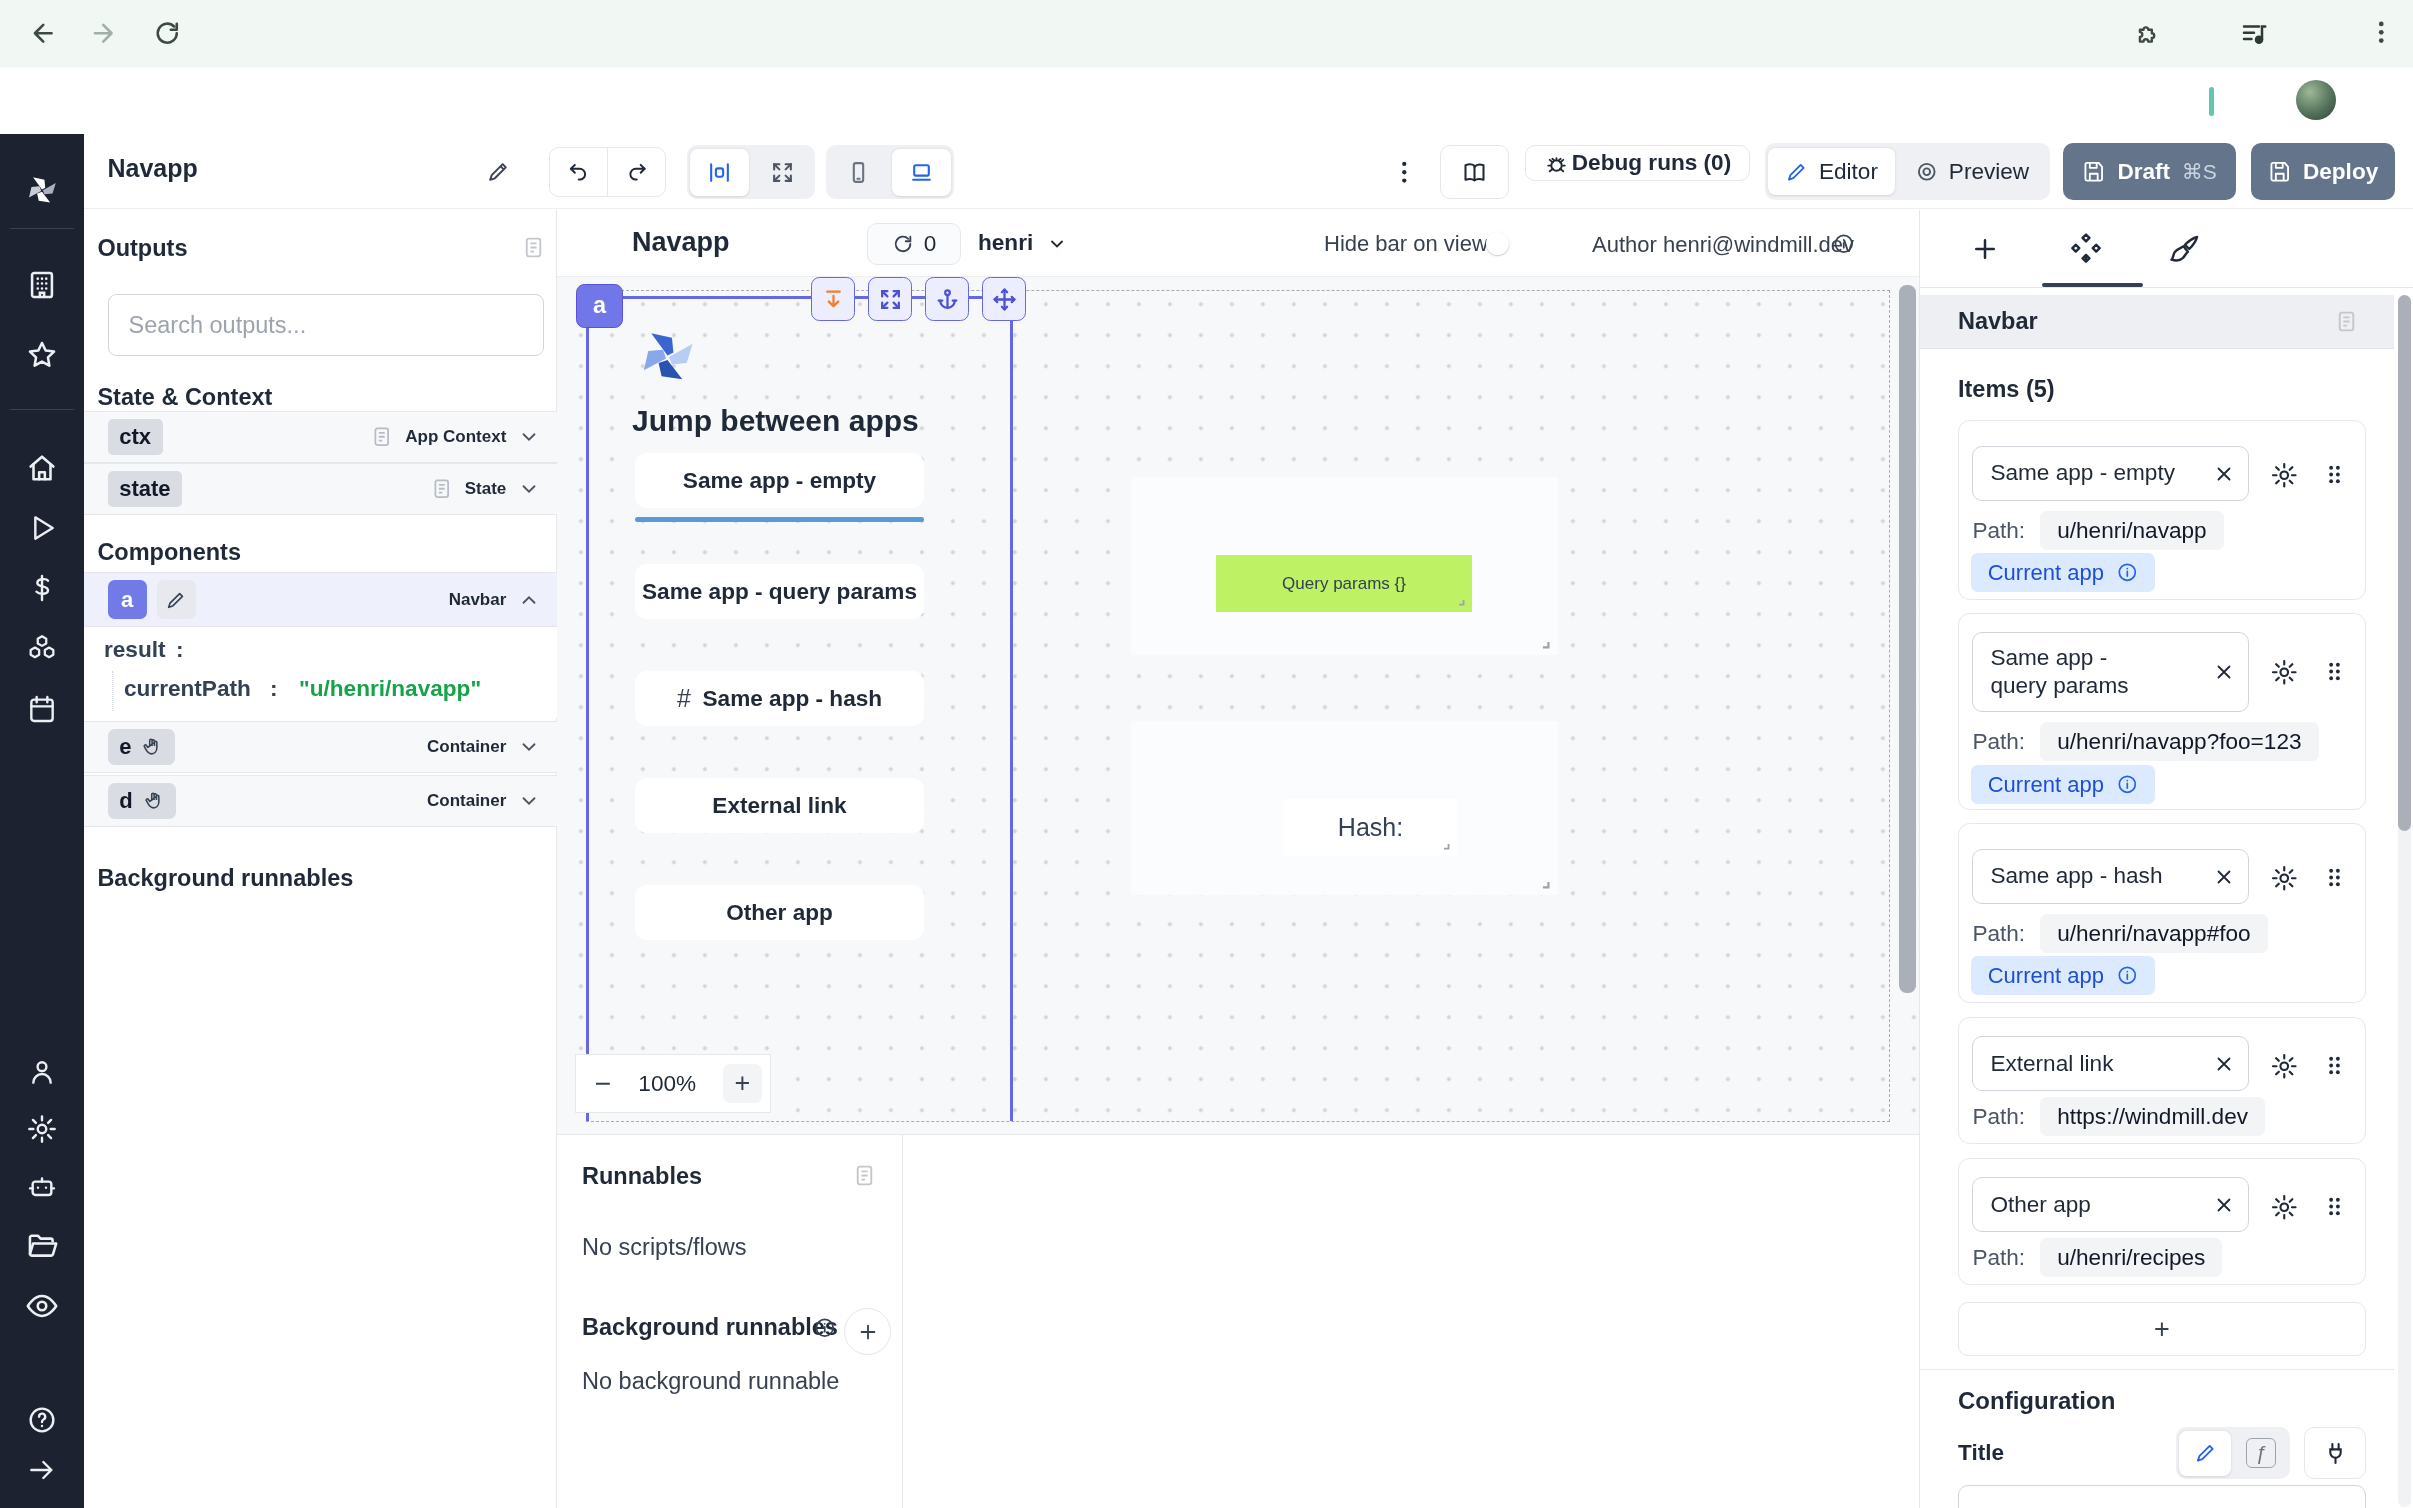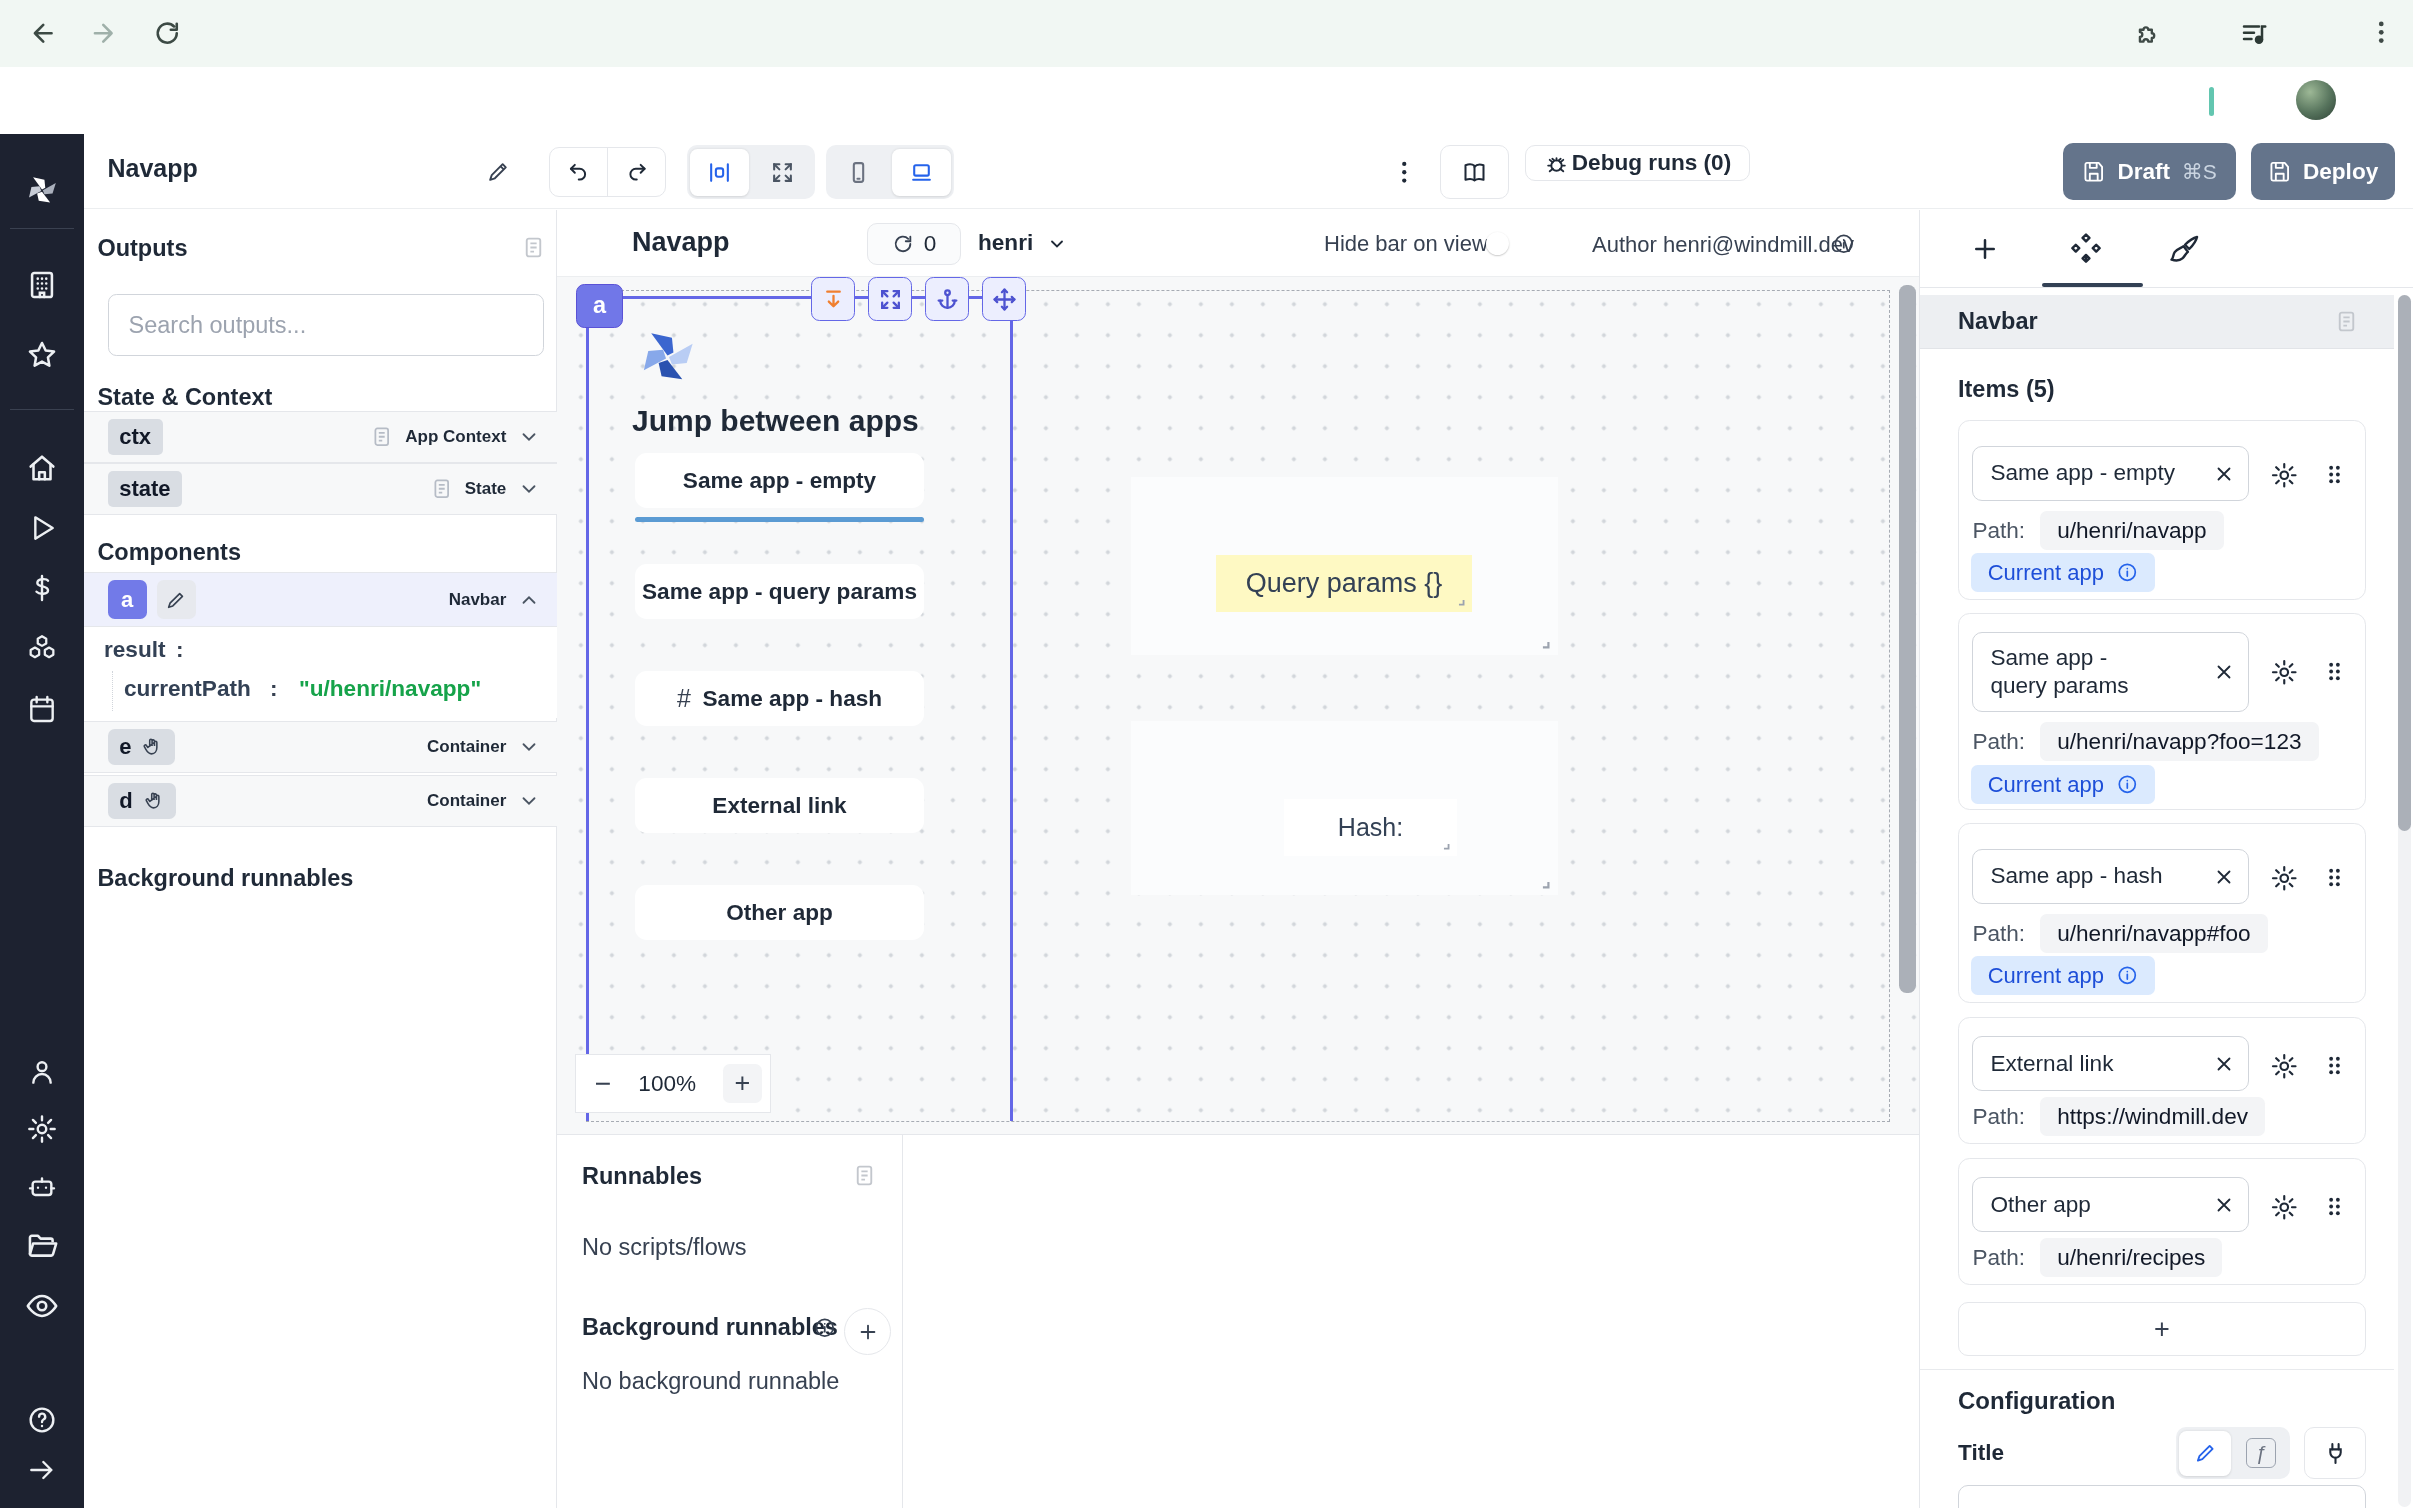--- a/index.html
+++ b/index.html
@@ -303,20 +303,35 @@
           <path d="M12 6v13"></path>
         </svg>
     </div>
     <div class="abs btn-border" style="left:1441px;top:11px;width:225px;height:36px;gap:3px;font-size:22.6px;font-weight:600;color:#1f2937">
       <svg width="25" height="25" viewBox="0 0 24 24" fill="none" stroke="#1f2937" stroke-width="1.8" stroke-linecap="round">
           <circle cx="12" cy="14" r="5"></circle>
           <path d="M12 9V7M8 7.5L10 9M16 7.5L14 9M4 14h3M17 14h3M5.5 19.5L8.5 17M18.5 19.5L15.5 17M5.5 8.5L8.5 11M18.5 8.5L15.5 11"></path>
         </svg>
       <span>Debug runs (0)</span>
     </div>
+    <div class="abs seg" style="left:1681px;top:9.2px;height:57px">
+      <span class="seg-btn on">
+        <svg width="23.5" height="23.5" viewBox="0 0 24 24" fill="none" stroke="#2563eb" stroke-width="1.9" stroke-linejoin="round">
+            <path d="M4 20l1.5-4.5L16 5l3 3L8.5 18.5 4 20z"></path>
+          </svg>
+        <span>Editor</span>
+      </span>
+      <span class="seg-btn">
+        <svg width="23.5" height="23.5" viewBox="0 0 24 24" fill="none" stroke="#4b5563" stroke-width="1.9">
+            <circle cx="12" cy="12" r="8"></circle>
+            <circle cx="12" cy="12" r="3.4"></circle>
+          </svg>
+        <span>Preview</span>
+      </span>
+    </div>
     <div class="abs slatebtn" style="left:1979px;top:9.2px;width:173px;height:57px">
       <svg width="23.5" height="23.5" viewBox="0 0 24 24" fill="none" stroke="#fff" stroke-width="1.9" stroke-linejoin="round">
           <path d="M17 3H5a1.5 1.5 0 0 0-1.5 1.5v15A1.5 1.5 0 0 0 5 21h14a1.5 1.5 0 0 0 1.5-1.5V7z"></path>
           <path d="M8 3v5h7V3"></path>
           <path d="M8 21v-7h8v7"></path>
         </svg>
       <span>Draft</span>
       <span style="color:#cbd5e1;font-size:21px;font-weight:400">⌘S</span>
     </div>
     <div class="abs slatebtn" style="left:2167px;top:9.2px;width:144px;height:57px">
@@ -500,21 +515,21 @@
         <span>Same app - hash</span>
       </div>
       <div class="abs navbtn" style="top:501px">
           <span>External link</span>
         </div>
       <div class="abs navbtn" style="top:608px">
           <span>Other app</span>
         </div>
 
       <div class="abs cbox" style="left:574px;top:200px;width:427px;height:178px">
-        <div class="abs" style="left:85px;top:78px;width:256px;height:57px;background:#fef9c3;display:flex;align-items:center;justify-content:center;font-size:27px;color:#334155">
+        <div class="abs" style="left:85px;top:78px;width:256px;height:57px;background:#bef264;display:flex;align-items:center;justify-content:center;font-size:17px;color:#334155">
           <span>Query params {}</span>
           <span class="handle">
               <svg width="18.4" height="18.4" viewBox="0 0 24 24" fill="none" stroke="currentColor" stroke-width="2.4">
                 <path d="M13 19h6v-6"></path>
               </svg>
             </span>
         </div>
         <span class="handle">
             <svg width="22" height="22" viewBox="0 0 24 24" fill="none" stroke="currentColor" stroke-width="2.4">
               <path d="M13 19h6v-6"></path>

